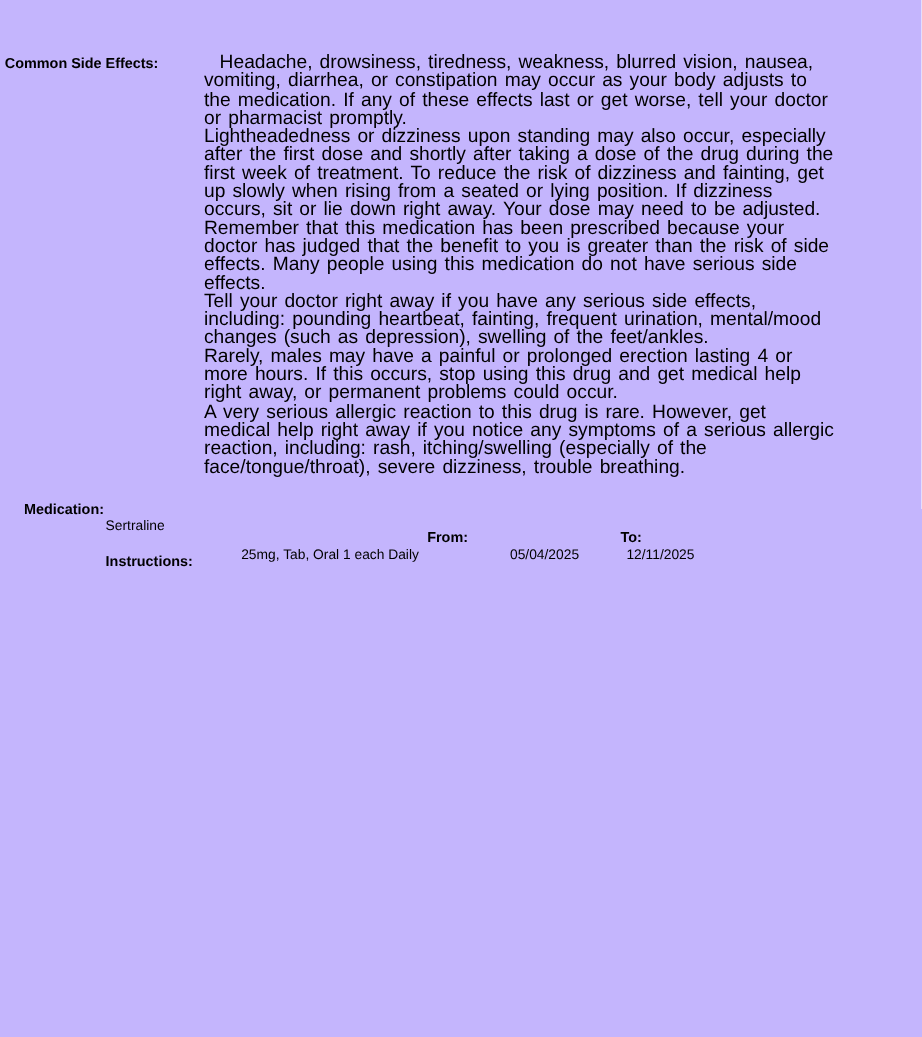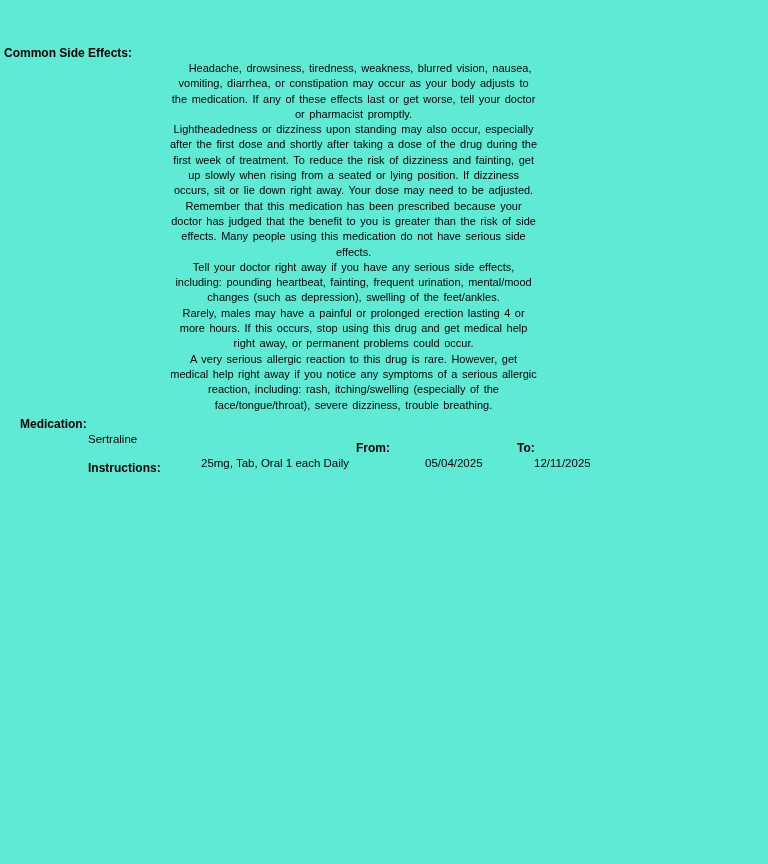--- a/index.html
+++ b/index.html
@@ -10,57 +10,56 @@
   body {
     width: 768px;
     height: 864px;
     font-family: "Liberation Sans", sans-serif;
     color: #000000;
   }
   .doc {
     position: relative;
     width: 768px;
     height: 864px;
-    background: #5eead4;
+    background: #c4b5fd;
     overflow: hidden;
   }
   .abs { position: absolute; }
   .lbl {
     font-weight: bold;
     font-size: 12px;
     line-height: 14px;
     white-space: nowrap;
   }
   .val {
     font-size: 11.5px;
     line-height: 14px;
     white-space: nowrap;
     margin-top: 14px;
   }
   .para {
     position: absolute;
     left: 170px;
-    top: 61px;
-    font-size: 11px;
+    top: 45px;
+    font-size: 16px;
     line-height: 15.3px;
     white-space: pre;
     text-indent: 13px;
     word-spacing: 1.5px;
-    text-align: center;
   }
   
   #common-label        { left: 4px;   top: 46px;  }
   #medication-label    { left: 20px;   top: 417px; }
   #medication-value    { left: 88px;  top: 418px; }
   #instructions-label  { left: 88px;  top: 461px; }
   #instructions-value  { left: 201px; top: 442px; }
   #from-label          { left: 356px; top: 441px; }
   #from-value          { left: 425px; top: 442px; }
   #to-label            { left: 501px; top: 441px; margin-left: 16px; }
-  #to-value            { left: 534px; top: 442px; }
+  #to-value            { left: 522px; top: 442px; }
 </style>
 </head>
 <body>
 
 <div class="doc">
 
   <span id="common-label" class="abs lbl">Common Side Effects:</span>
 
   <div class="para">Headache, drowsiness, tiredness, weakness, blurred vision, nausea,
 vomiting, diarrhea, or constipation may occur as your body adjusts to

